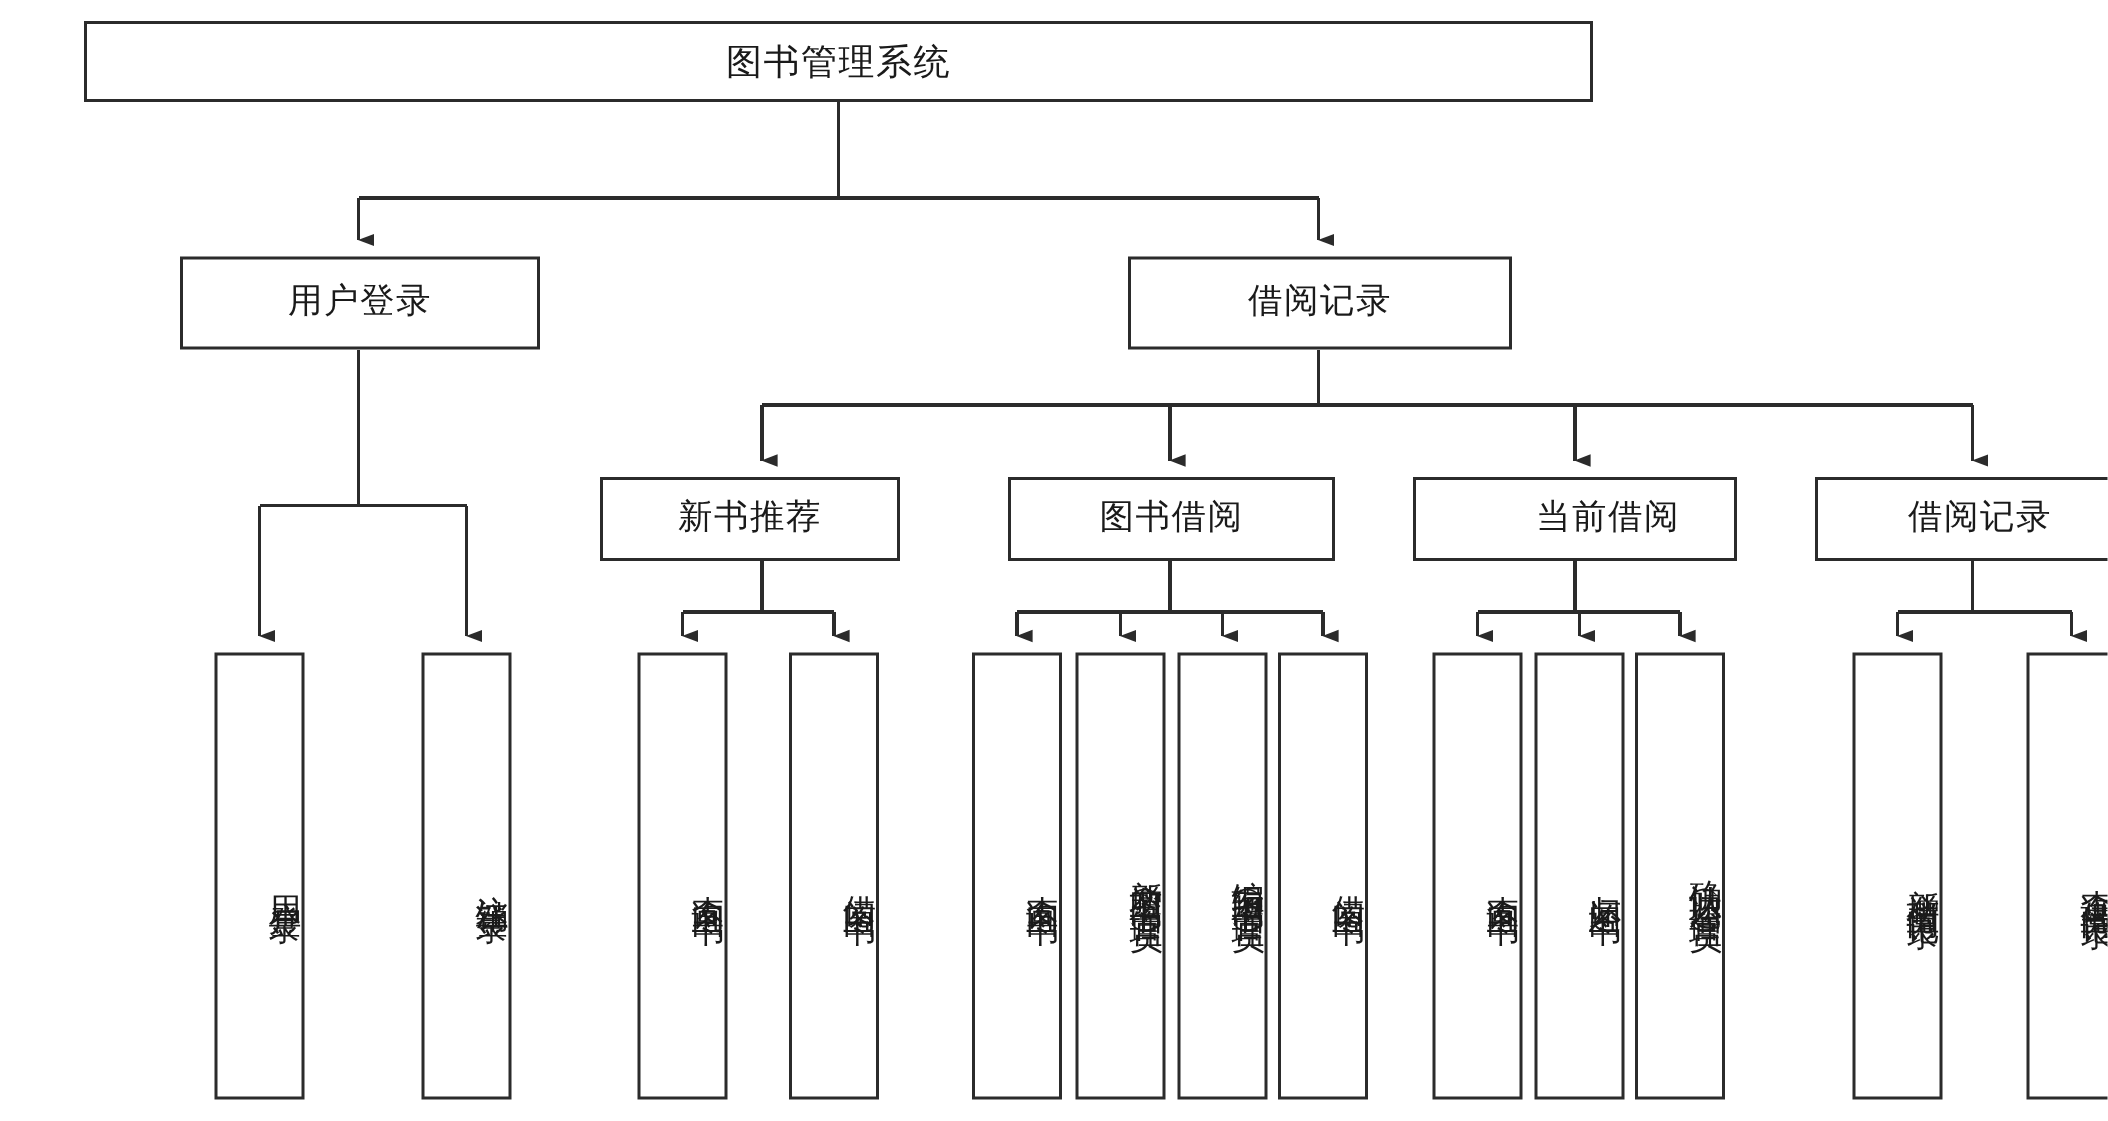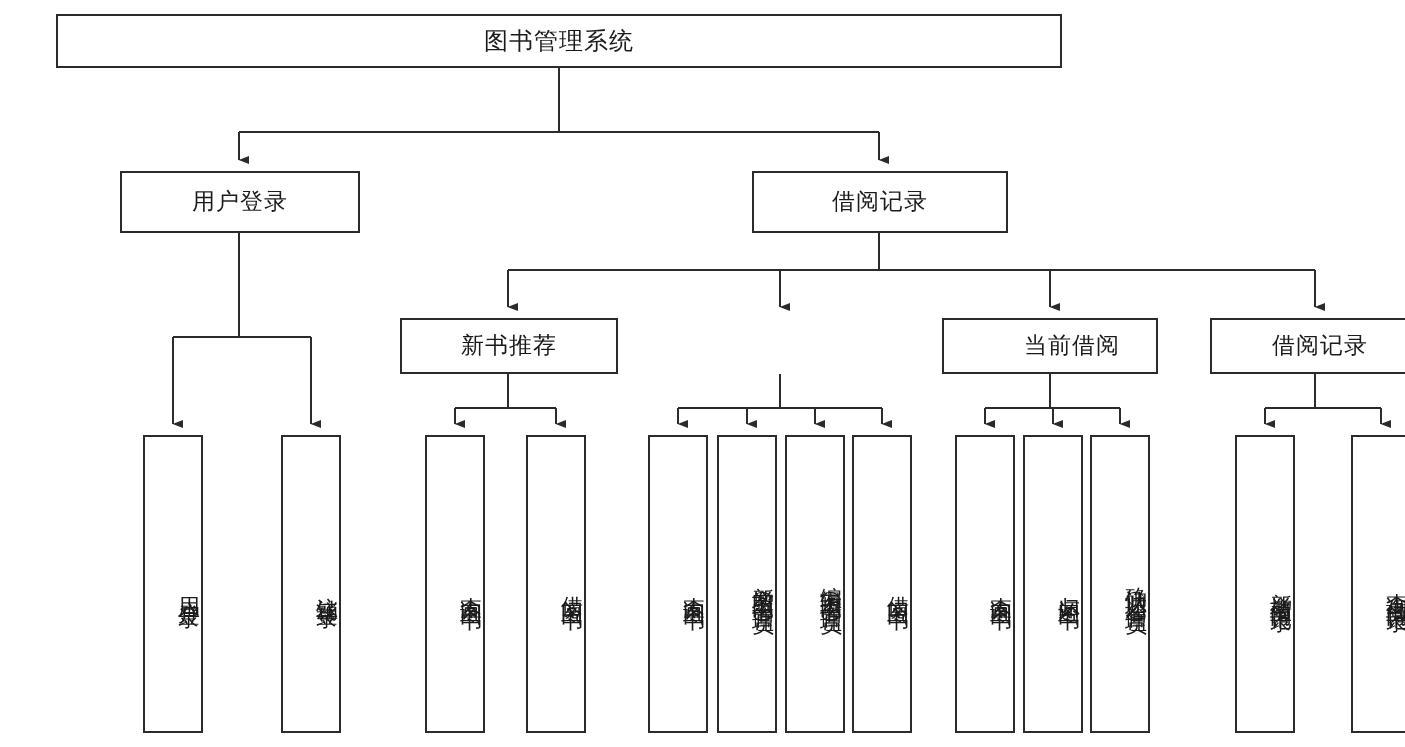--- a/index.html
+++ b/index.html
@@ -118,21 +118,22 @@
       <path d="M1225,408 L1225,424" marker-end="url(#arw)"></path>
       <path d="M1341,408 L1341,424" marker-end="url(#arw)"></path>
     </g>
   </svg>
 
   <div class="node h root" style="left:16px;top:14px;width:1006px;height:54px;">图书管理系统</div>
 
   <div class="node h" style="left:80px;top:171px;width:240px;height:62px;">用户登录</div>
   <div class="node h" style="left:712px;top:171px;width:256px;height:62px;">借阅记录</div>
 
-  <div class="node h" style="left:360px;top:318px;width:218px;height:56px;">新书推荐</div>
+  <div class="node h" style="left:360px;top:318px;width:200px;height:56px;">新书推荐</div>
+  <div class="node h" style="left:632px;top:318px;width:218px;height:56px;">图书借阅</div>
   <div class="node h" style="left:902px;top:318px;width:216px;height:56px;padding-left:44px;">当前借阅</div>
   <div class="node h" style="left:1170px;top:318px;width:220px;height:56px;">借阅记录</div>
 
   <div class="node v" style="left:103px;top:435px;width:60px;height:298px;">
     <span class="vtext">用户登录</span>
   </div>
   <div class="node v" style="left:241px;top:435px;width:60px;height:298px;">
     <span class="vtext">注销登录</span>
   </div>
 

